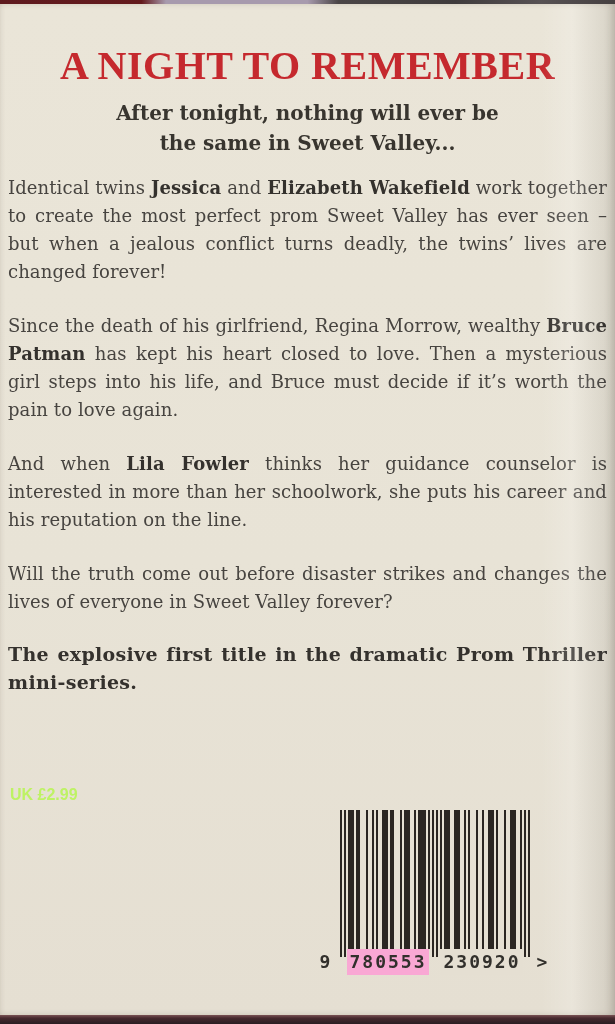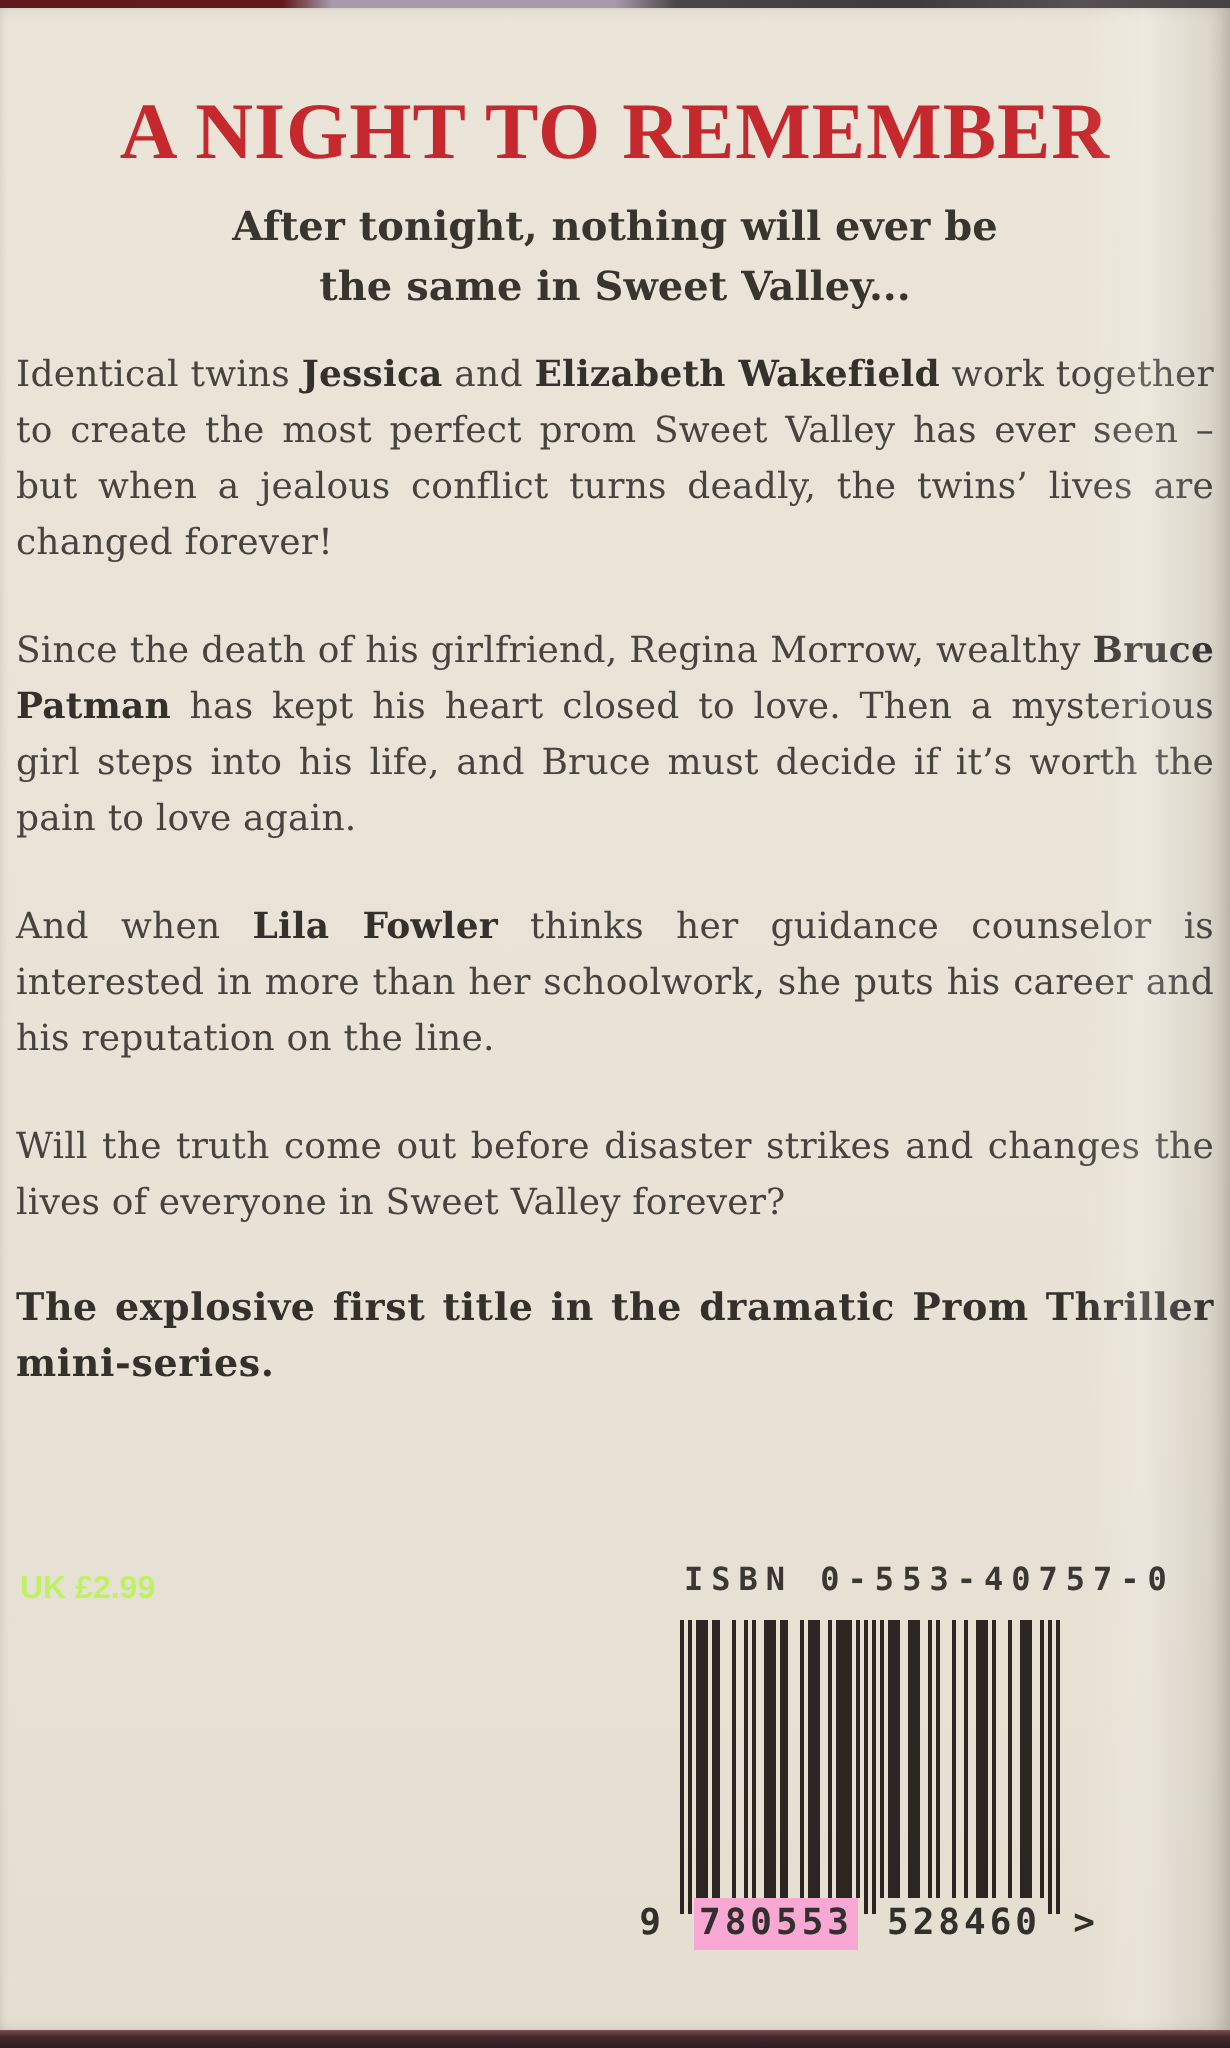--- a/index.html
+++ b/index.html
@@ -88,21 +88,20 @@
           <p class="body-paragraph"><span>Identical twins </span><strong>Jessica</strong><span> and </span><strong>Elizabeth Wakefield</strong><span> work together to create the most perfect prom Sweet Valley has ever seen – but when a jealous conflict turns deadly, the twins’ lives are changed forever!</span></p>
           <p class="body-paragraph"><span>Since the death of his girlfriend, Regina Morrow, wealthy </span><strong>Bruce Patman</strong><span> has kept his heart closed to love. Then a mysterious girl steps into his life, and Bruce must decide if it’s worth the pain to love again.</span></p>
           <p class="body-paragraph"><span>And when </span><strong>Lila Fowler</strong><span> thinks her guidance counselor is interested in more than her schoolwork, she puts his career and his reputation on the line.</span></p>
           <p class="body-paragraph"><span>Will the truth come out before disaster strikes and changes the lives of everyone in Sweet Valley forever?</span></p>
           <p class="body-paragraph emphasis"><strong>The explosive first title in the dramatic Prom Thriller mini-series.</strong></p>
         </div>
     </div>
   </div>
 
   <div class="price">UK £2.99</div>
-  <div class="isbn">ISBN 0-553-40757-0</div>
 
   <div>
     <div class="barcode-bars">
         <div class="bc-module bar guard"></div>
         <div class="bc-module guard"></div>
         <div class="bc-module bar guard"></div>
         <div class="bc-module"></div>
         <div class="bc-module bar"></div>
         <div class="bc-module bar"></div>
         <div class="bc-module bar"></div>
@@ -191,19 +190,19 @@
         <div class="bc-module"></div>
         <div class="bc-module bar"></div>
         <div class="bc-module"></div>
         <div class="bc-module bar guard"></div>
         <div class="bc-module guard"></div>
         <div class="bc-module bar guard"></div>
       </div>
     <div class="barcode-digits">
       <span class="bc-lead">9</span>
       <span class="bc-g1">780553</span>
-      <span class="bc-g2">528460</span>
+      <span class="bc-g2">230920</span>
       <span class="bc-suffix">&gt;</span>
     </div>
   </div>
 
   <div class="bottom-strip"></div>
 </div>
 
 </body></html>

